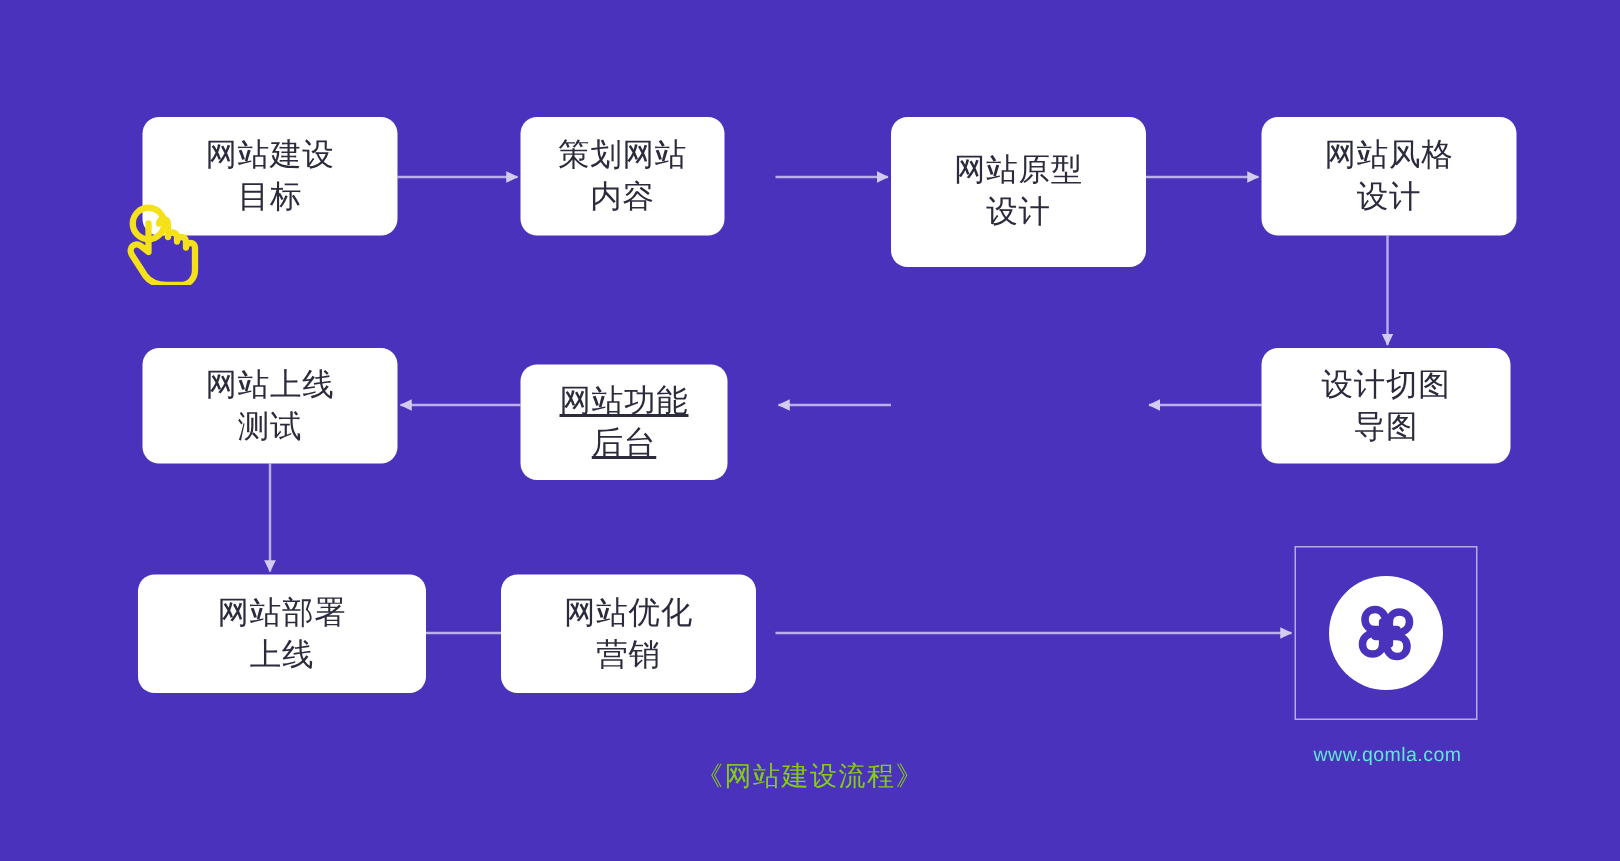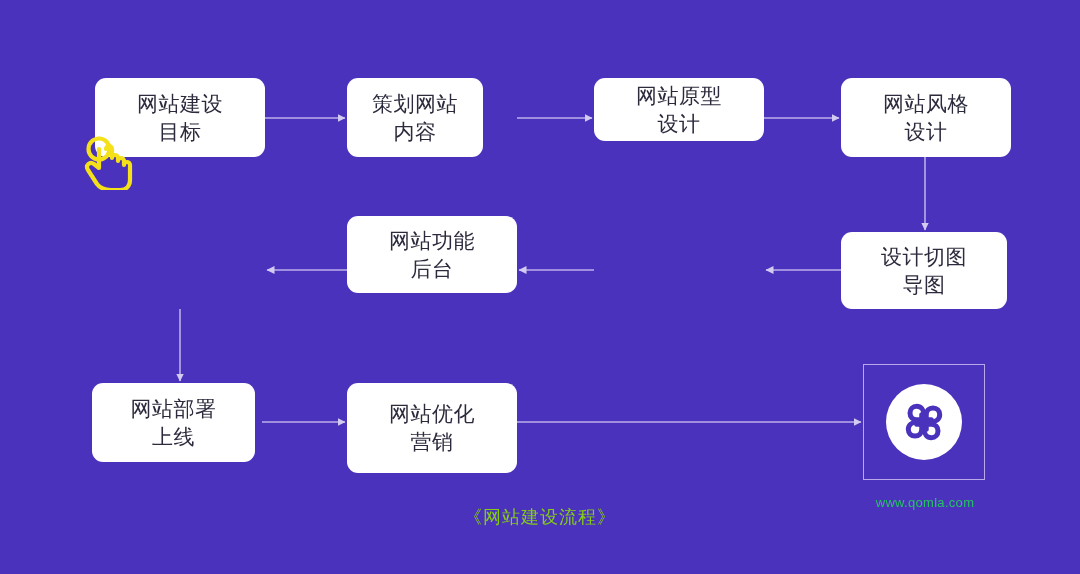--- a/index.html
+++ b/index.html
@@ -41,30 +41,30 @@
     letter-spacing: 0.5px;
     font-weight: 500;
     text-align: center;
     white-space: pre-line;
   }
   .node-line { display: block; }
 
   
   .n1 { left: 95px;  top: 78px;  width: 170px; height: 79px; justify-content: center; }
   .n2 { left: 347px; top: 78px;  width: 136px; height: 79px; }
-  .n3 { left: 594px; top: 78px;  width: 170px; height: 63px; text-align: right; }
+  .n3 { left: 594px; top: 78px;  width: 170px; height: 100px; text-align: right; }
   .n4 { left: 841px; top: 78px;  width: 170px; height: 79px; }
   
   .n5 { left: 841px; top: 232px; width: 166px; height: 77px; }
   .n6 { left: 594px; top: 232px; width: 170px; height: 77px; }
-  .n7 { left: 347px; top: 216px; width: 170px; height: 77px; }
+  .n7 { left: 347px; top: 243px; width: 138px; height: 77px; text-decoration: underline; }
   .n8 { left: 95px;  top: 232px; width: 170px; height: 77px; }
   
-  .n9  { left: 92px;  top: 383px; width: 163px; height: 79px; }
-  .n10 { left: 347px; top: 383px; width: 170px; height: 90px; }
+  .n9  { left: 92px;  top: 383px; width: 192px; height: 79px; }
+  .n10 { left: 334px; top: 383px; width: 170px; height: 79px; }
 
   
   .logo-frame {
     position: absolute;
     left: 863px;
     top: 364px;
     width: 122px;
     height: 116px;
     border: 1px solid #b9a9ea;
     box-sizing: border-box;
@@ -80,21 +80,21 @@
     display: flex;
     align-items: center;
     justify-content: center;
   }
   .logo-url {
     position: absolute;
     left: 845px;
     top: 495px;
     width: 160px;
     text-align: center;
-    color: #22c55e;
+    color: #5eead4;
     font-size: 13px;
     letter-spacing: 0.3px;
   }
 
   .caption {
     position: absolute;
     left: 380px;
     top: 505px;
     width: 320px;
     text-align: center;
@@ -158,20 +158,24 @@
     <span class="node-line">设计</span>
   </div>
 
   <div class="node n5">
     <span class="node-line">设计切图</span>
     <span class="node-line">导图</span>
   </div>
   <div class="node n7">
     <span class="node-line">网站功能</span>
     <span class="node-line">后台</span>
+  </div>
+  <div class="node n8">
+    <span class="node-line">网站上线</span>
+    <span class="node-line">测试</span>
   </div>
 
   <div class="node n9">
     <span class="node-line">网站部署</span>
     <span class="node-line">上线</span>
   </div>
   <div class="node n10">
     <span class="node-line">网站优化</span>
     <span class="node-line">营销</span>
   </div>

